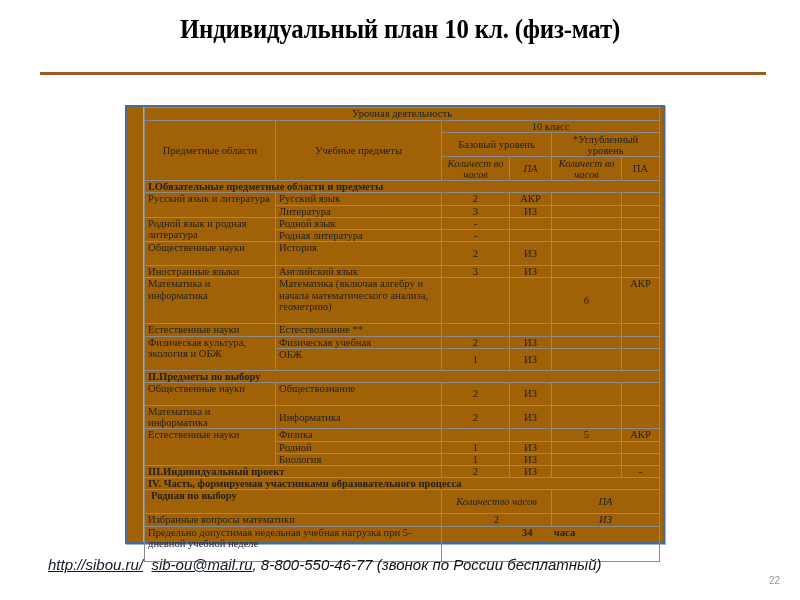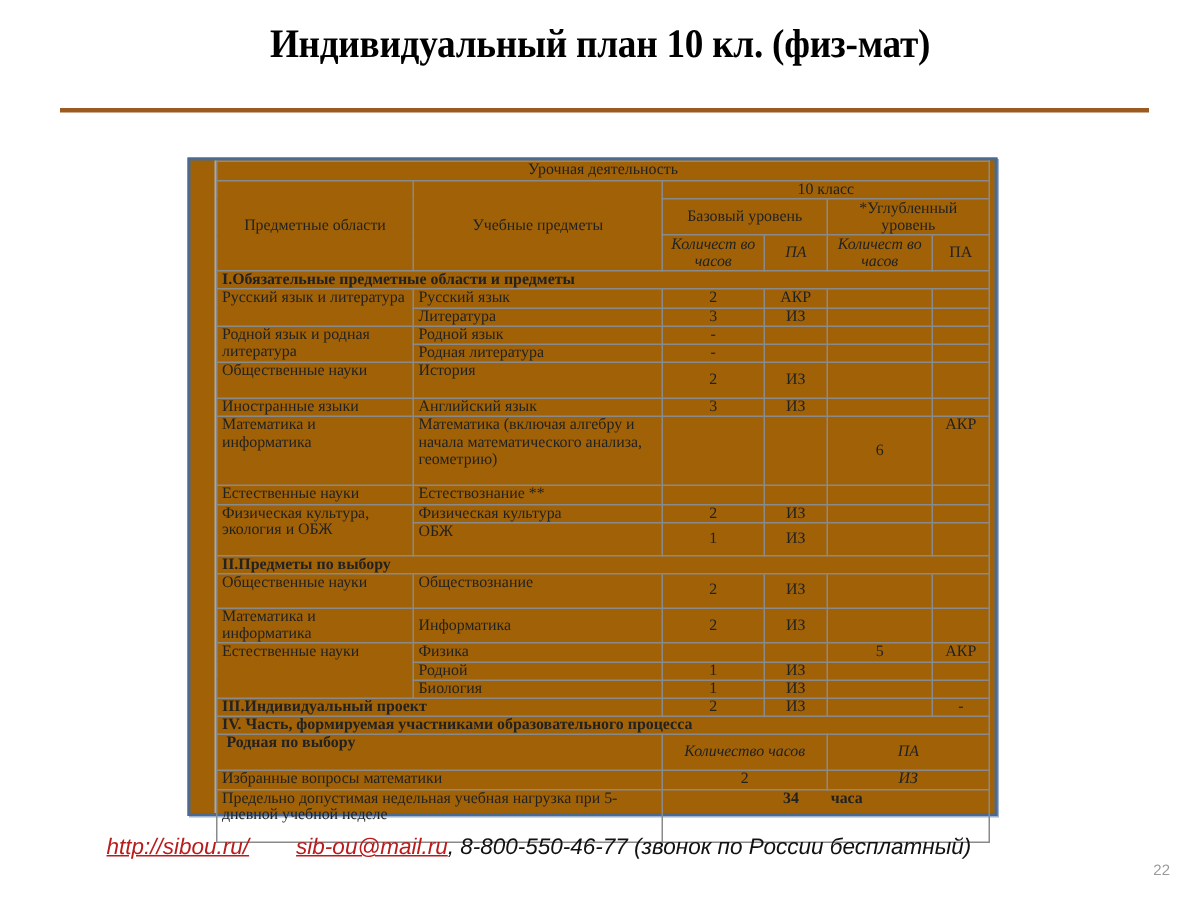--- a/index.html
+++ b/index.html
@@ -10,21 +10,21 @@
   .frame .strip { position:absolute; left:0; top:0; width:16px; height:100%; border-right:1px solid #a8a8a8; }
   table.plan { position:absolute; left:17px; top:0; width:515px; border-collapse:collapse; font-family:"Liberation Serif", serif; font-size:10.6px; line-height:11.2px; color:#222; table-layout:fixed; }
   table.plan td { border:1px solid #8a8a8a; padding:0 3px; vertical-align:top; }
   table.plan td.c { text-align:center; vertical-align:middle; }
   table.plan td.m { vertical-align:middle; }
   table.plan td.i { font-style:italic; }
   table.plan td.sec { font-weight:bold; text-align:left; }
   table.plan td.secl { font-weight:bold; }
   table.plan td.b { font-weight:bold; }
   .footer { position:absolute; left:48px; top:556px; font-family:"Liberation Sans", sans-serif; font-style:italic; font-size:15px; color:#111; white-space:nowrap; }
-  .footer a { color:#b91c1c; text-decoration:underline;margin-left:23px; }
+  .footer a { color:#0f172a; text-decoration:underline; }
   .pagenum { position:absolute; right:20px; top:575px; font-family:Liberation Sans, sans-serif; font-size:10px; color:#9a9a9a; }
 </style>
 </head>
 <body>
 
 <div class="title">Индивидуальный план 10 кл. (физ-мат)</div>
 <div class="rule" style="background:#9a5a20;"></div>
 
 <div class="frame">
   <div class="strip"></div>
@@ -118,21 +118,21 @@
     <tr style="height:11px">
       <td>Естественные науки</td>
       <td>Естествознание **</td>
       <td class="c"></td>
       <td class="c"></td>
       <td class="c"></td>
       <td class="c"></td>
     </tr>
     <tr style="height:11px">
       <td rowspan="2">Физическая культура, экология и ОБЖ</td>
-      <td>Физическая культура</td>
+      <td>Физическая учебная</td>
       <td class="c">2</td>
       <td class="c">ИЗ</td>
       <td class="c"></td>
       <td class="c"></td>
     </tr>
     <tr style="height:22px">
       <td>ОБЖ</td>
       <td class="c">1</td>
       <td class="c">ИЗ</td>
       <td class="c"></td>

